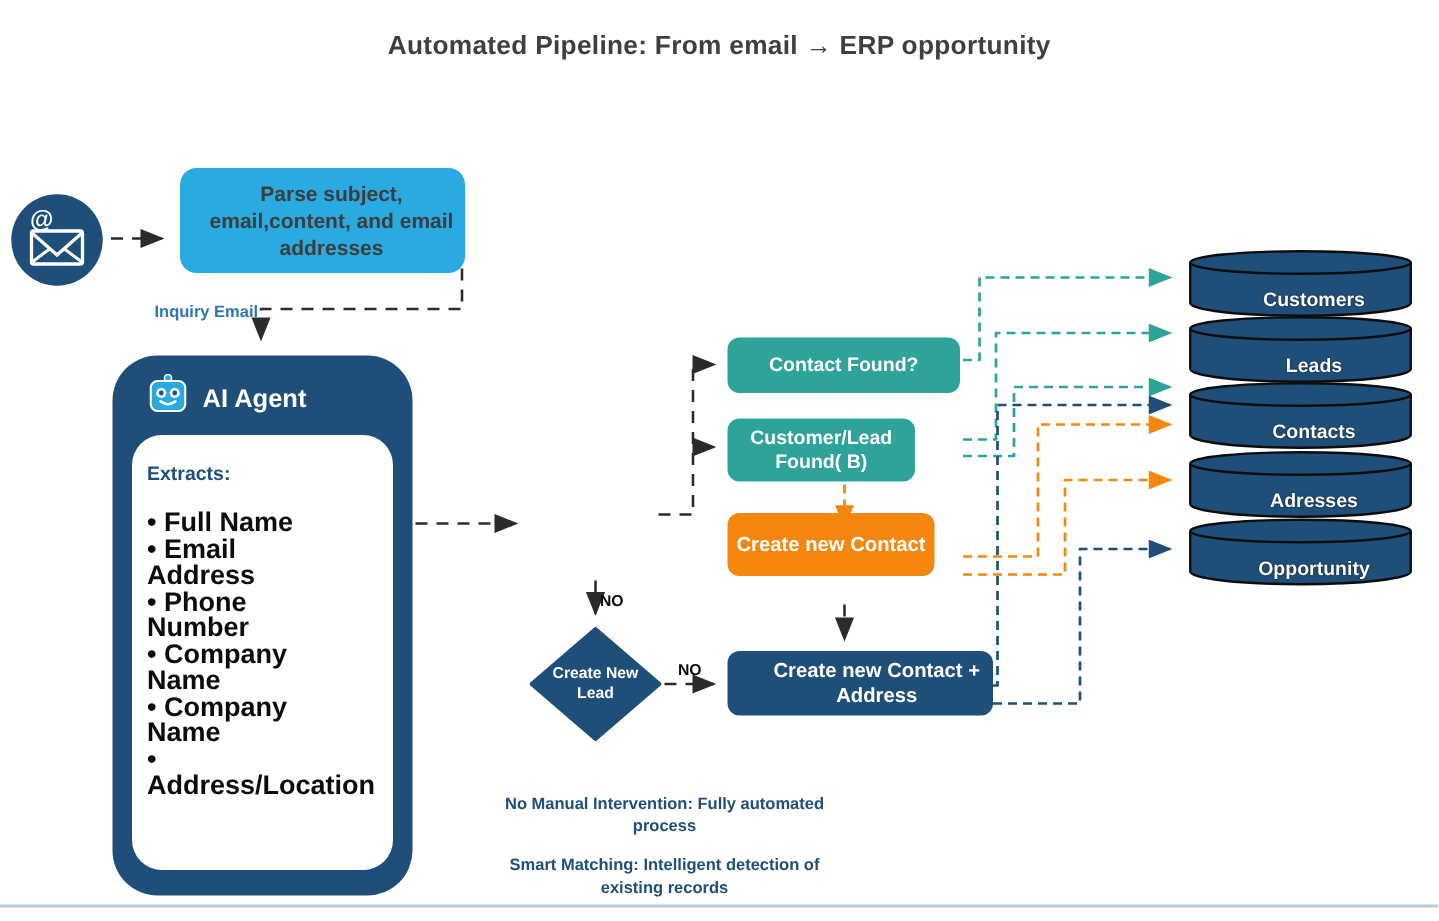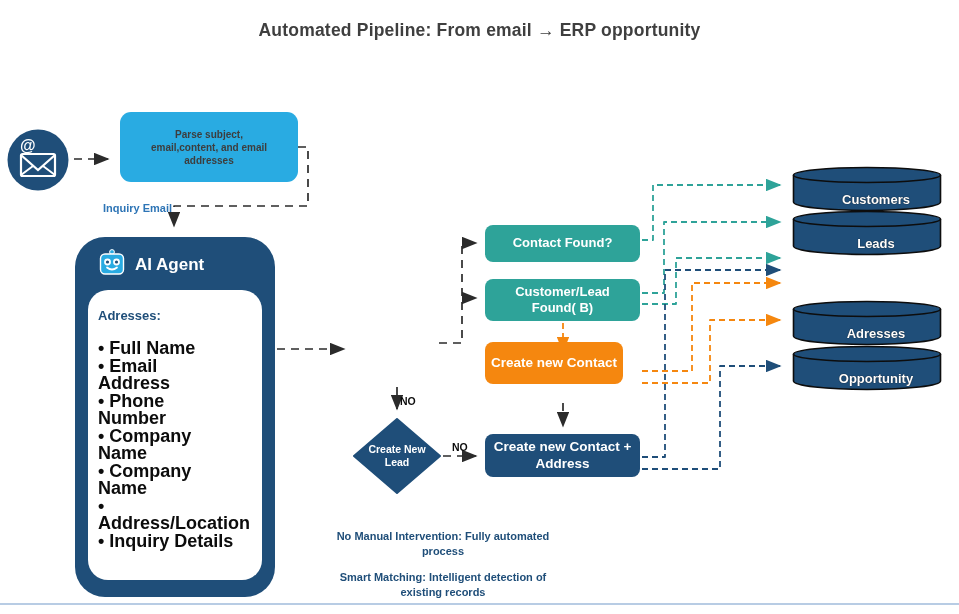--- a/index.html
+++ b/index.html
@@ -15,22 +15,22 @@
   }
   
   #wires{left:0;top:0;width:959px;height:614px;pointer-events:none;}
 
   
   .email-icon{left:7px;top:129px;width:62px;height:62px;}
 
   
   .parse-box{
     left:120px;top:112px;width:178px;height:70px;background:#29ABE2;border-radius:11px;
-    color:#3d3d3d;font-size:10px;font-weight:bold;text-align:center;
-    display:flex;align-items:center;justify-content:center;line-height:1.3;
+    color:#3d3d3d;font-size:14px;font-weight:bold;text-align:center;
+    display:flex;align-items:center;justify-content:center;line-height:1.3;padding-left:12px;
   }
   .inquiry-label{left:103px;top:202px;color:#2E75B6;font-size:11px;font-weight:bold;}
 
   
   .ai-agent{left:75px;top:237px;width:200px;height:360px;background:#1F4E79;border-radius:30px;}
   .ai-header{position:absolute;left:22px;top:12px;display:flex;align-items:center;gap:8px;}
   .ai-header .ai-title{color:#fff;font-size:17px;font-weight:bold;}
   .ai-panel{
     position:absolute;left:13px;top:53px;width:174px;height:290px;background:#fff;
     border-radius:20px;padding:18px 0 0 10px;box-sizing:border-box;
@@ -52,23 +52,23 @@
 
   
   .pbox{
     border-radius:8px;color:#fff;font-weight:bold;text-align:center;
     display:flex;align-items:center;justify-content:center;line-height:1.25;
   }
   .teal{background:#2EA399;}
   .orange{background:#F5870F;}
   .navy{background:#1F4E79;}
   .b-contact-found{left:485px;top:225px;width:155px;height:37px;font-size:13px;}
-  .b-customer-lead{left:485px;top:279px;width:155px;height:42px;font-size:13px;}
+  .b-customer-lead{left:485px;top:279px;width:125px;height:42px;font-size:13px;}
   .b-create-contact{left:485px;top:342px;width:138px;height:42px;font-size:13.5px;}
-  .b-create-contact-addr{left:485px;top:434px;width:155px;height:43px;font-size:13.5px;}
+  .b-create-contact-addr{left:485px;top:434px;width:155px;height:43px;font-size:13.5px;padding-left:22px;}
 
   .no-label{color:#0c0c0c;font-size:10.5px;font-weight:bold;}
   .no1{left:400px;top:395px;}
   .no2{left:452px;top:441px;}
 
   
   .cyl{width:168px;height:46px;}
   .cyl .cyl-label{
     position:absolute;left:0;bottom:5px;width:100%;text-align:center;
     color:#fff;font-size:13px;font-weight:bold;text-shadow:0 0 1px #000;
@@ -158,34 +158,33 @@
           <circle cx="10.5" cy="13" r="3.4" fill="#fff"></circle>
           <circle cx="19.5" cy="13" r="3.4" fill="#fff"></circle>
           <circle cx="10.5" cy="13" r="1.6" fill="#1F4E79"></circle>
           <circle cx="19.5" cy="13" r="1.6" fill="#1F4E79"></circle>
           <path d="M10,18.5 Q15,22.5 20,18.5" fill="none" stroke="#fff" stroke-width="1.7" stroke-linecap="round"></path>
         </svg>
       </span>
       <span class="ai-title">AI Agent</span>
     </div>
     <div class="ai-panel">
-      <div class="extracts">Adresses:</div>
+      <div class="extracts">Extracts:</div>
       <div class="ai-items">
         <div class="prewrap">• Full Name</div>
         <div class="prewrap">• Email
 Address</div>
         <div class="prewrap">• Phone
 Number</div>
         <div class="prewrap">• Company
 Name</div>
         <div class="prewrap">• Company
 Name</div>
         <div class="prewrap">•
 Address/Location</div>
-        <div class="prewrap">• Inquiry Details</div>
       </div>
     </div>
   </div>
 
 
   <div class="abs no-label no1">NO</div>
 
   <div class="abs d2">
     <svg class="diamond" width="88" height="76" viewBox="0 0 88 76">
       <polygon points="44,1 87,38 44,75 1,38" fill="#1F4E79" stroke="#1F4E79" stroke-width="2" stroke-linejoin="round"></polygon>
@@ -210,20 +209,27 @@
     </svg>
     <div class="cyl-label">Customers</div>
   </div>
   <div class="abs cyl c2">
     <svg width="150" height="46" viewBox="0 0 150 46">
       <path d="M1.5,9 L1.5,36 A73.5,8.5 0 0 0 148.5,36 L148.5,9" fill="#1F4E79" stroke="#0d0d0d" stroke-width="1.6"></path>
       <ellipse cx="75" cy="9" rx="73.5" ry="7.5" fill="#1F4E79" stroke="#0d0d0d" stroke-width="1.6"></ellipse>
     </svg>
     <div class="cyl-label">Leads</div>
   </div>
+  <div class="abs cyl c3">
+    <svg width="150" height="46" viewBox="0 0 150 46">
+      <path d="M1.5,9 L1.5,36 A73.5,8.5 0 0 0 148.5,36 L148.5,9" fill="#1F4E79" stroke="#0d0d0d" stroke-width="1.6"></path>
+      <ellipse cx="75" cy="9" rx="73.5" ry="7.5" fill="#1F4E79" stroke="#0d0d0d" stroke-width="1.6"></ellipse>
+    </svg>
+    <div class="cyl-label">Contacts</div>
+  </div>
   <div class="abs cyl c4">
     <svg width="150" height="46" viewBox="0 0 150 46">
       <path d="M1.5,9 L1.5,36 A73.5,8.5 0 0 0 148.5,36 L148.5,9" fill="#1F4E79" stroke="#0d0d0d" stroke-width="1.6"></path>
       <ellipse cx="75" cy="9" rx="73.5" ry="7.5" fill="#1F4E79" stroke="#0d0d0d" stroke-width="1.6"></ellipse>
     </svg>
     <div class="cyl-label">Adresses</div>
   </div>
   <div class="abs cyl c5">
     <svg width="150" height="46" viewBox="0 0 150 46">
       <path d="M1.5,9 L1.5,36 A73.5,8.5 0 0 0 148.5,36 L148.5,9" fill="#1F4E79" stroke="#0d0d0d" stroke-width="1.6"></path>

